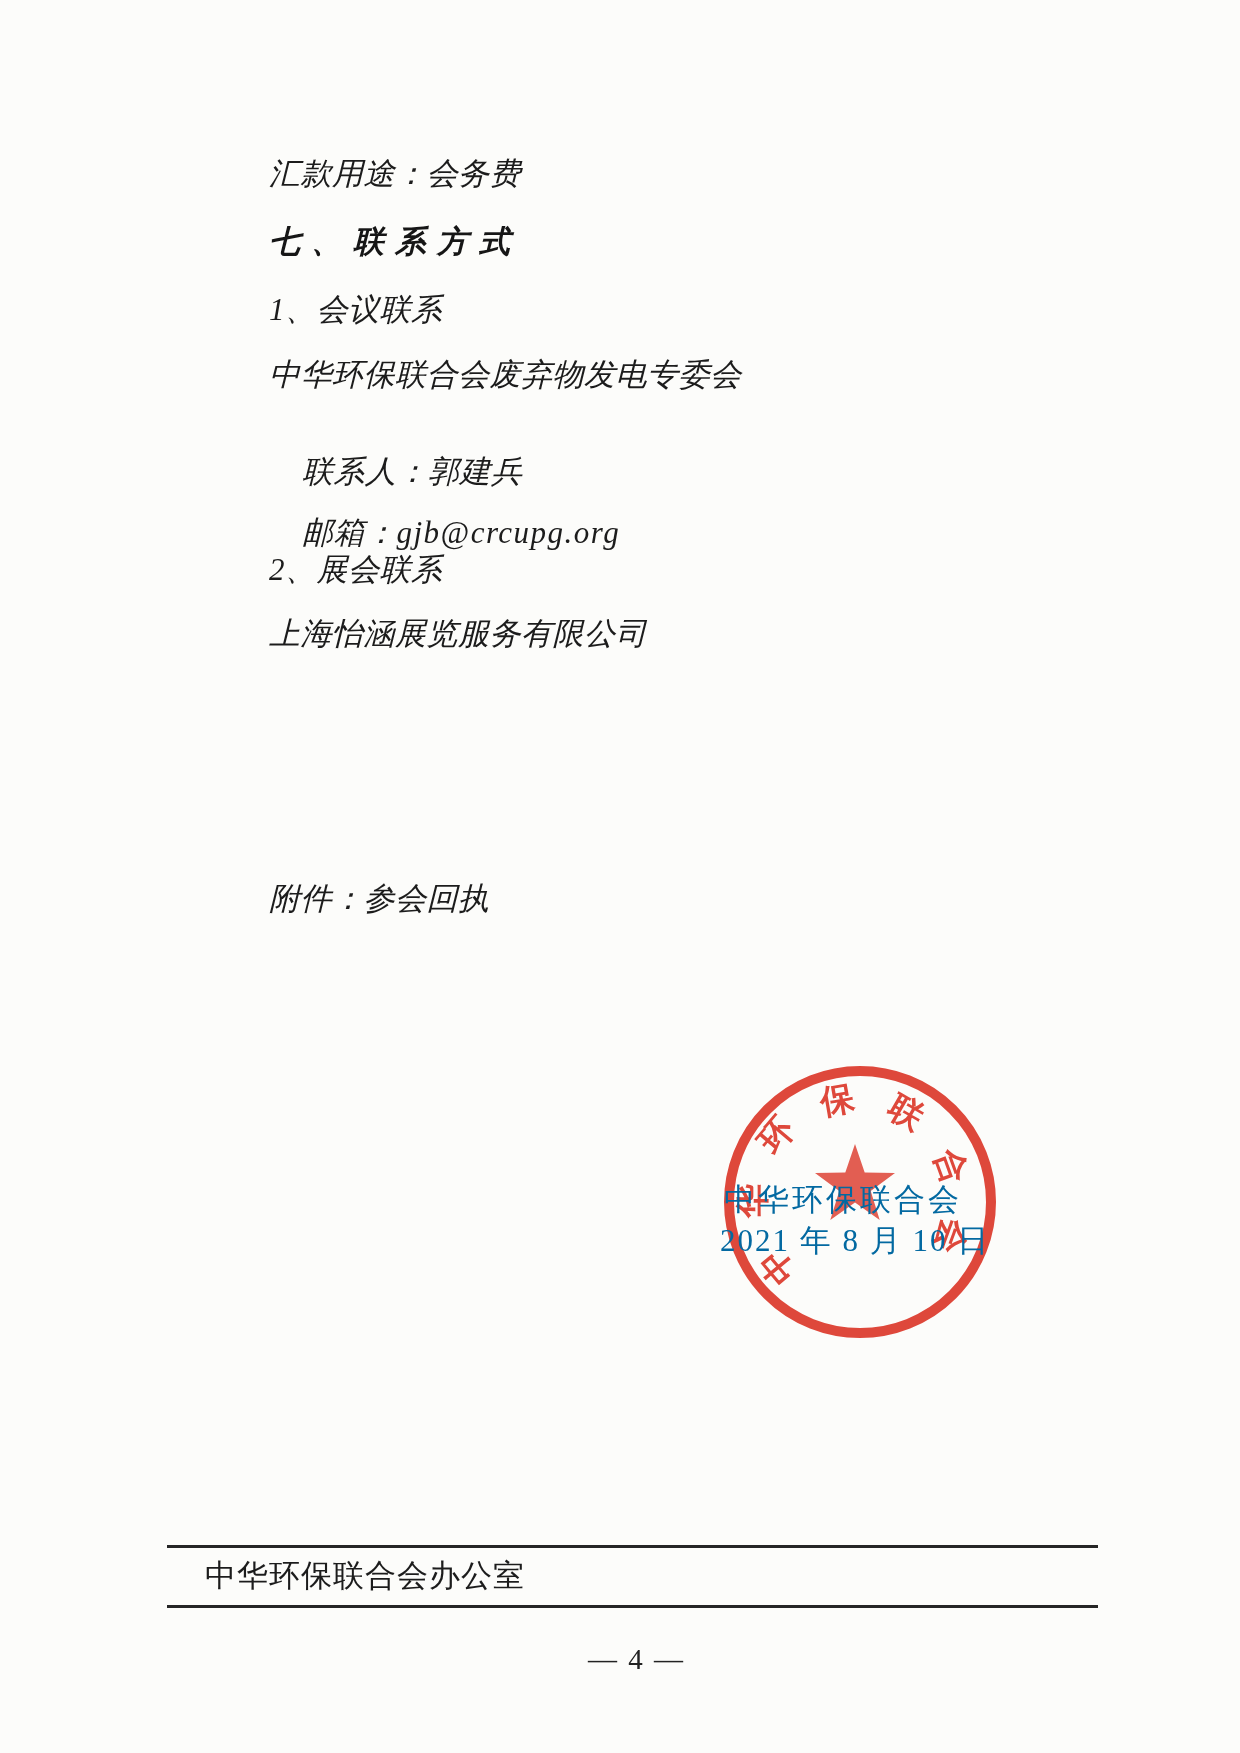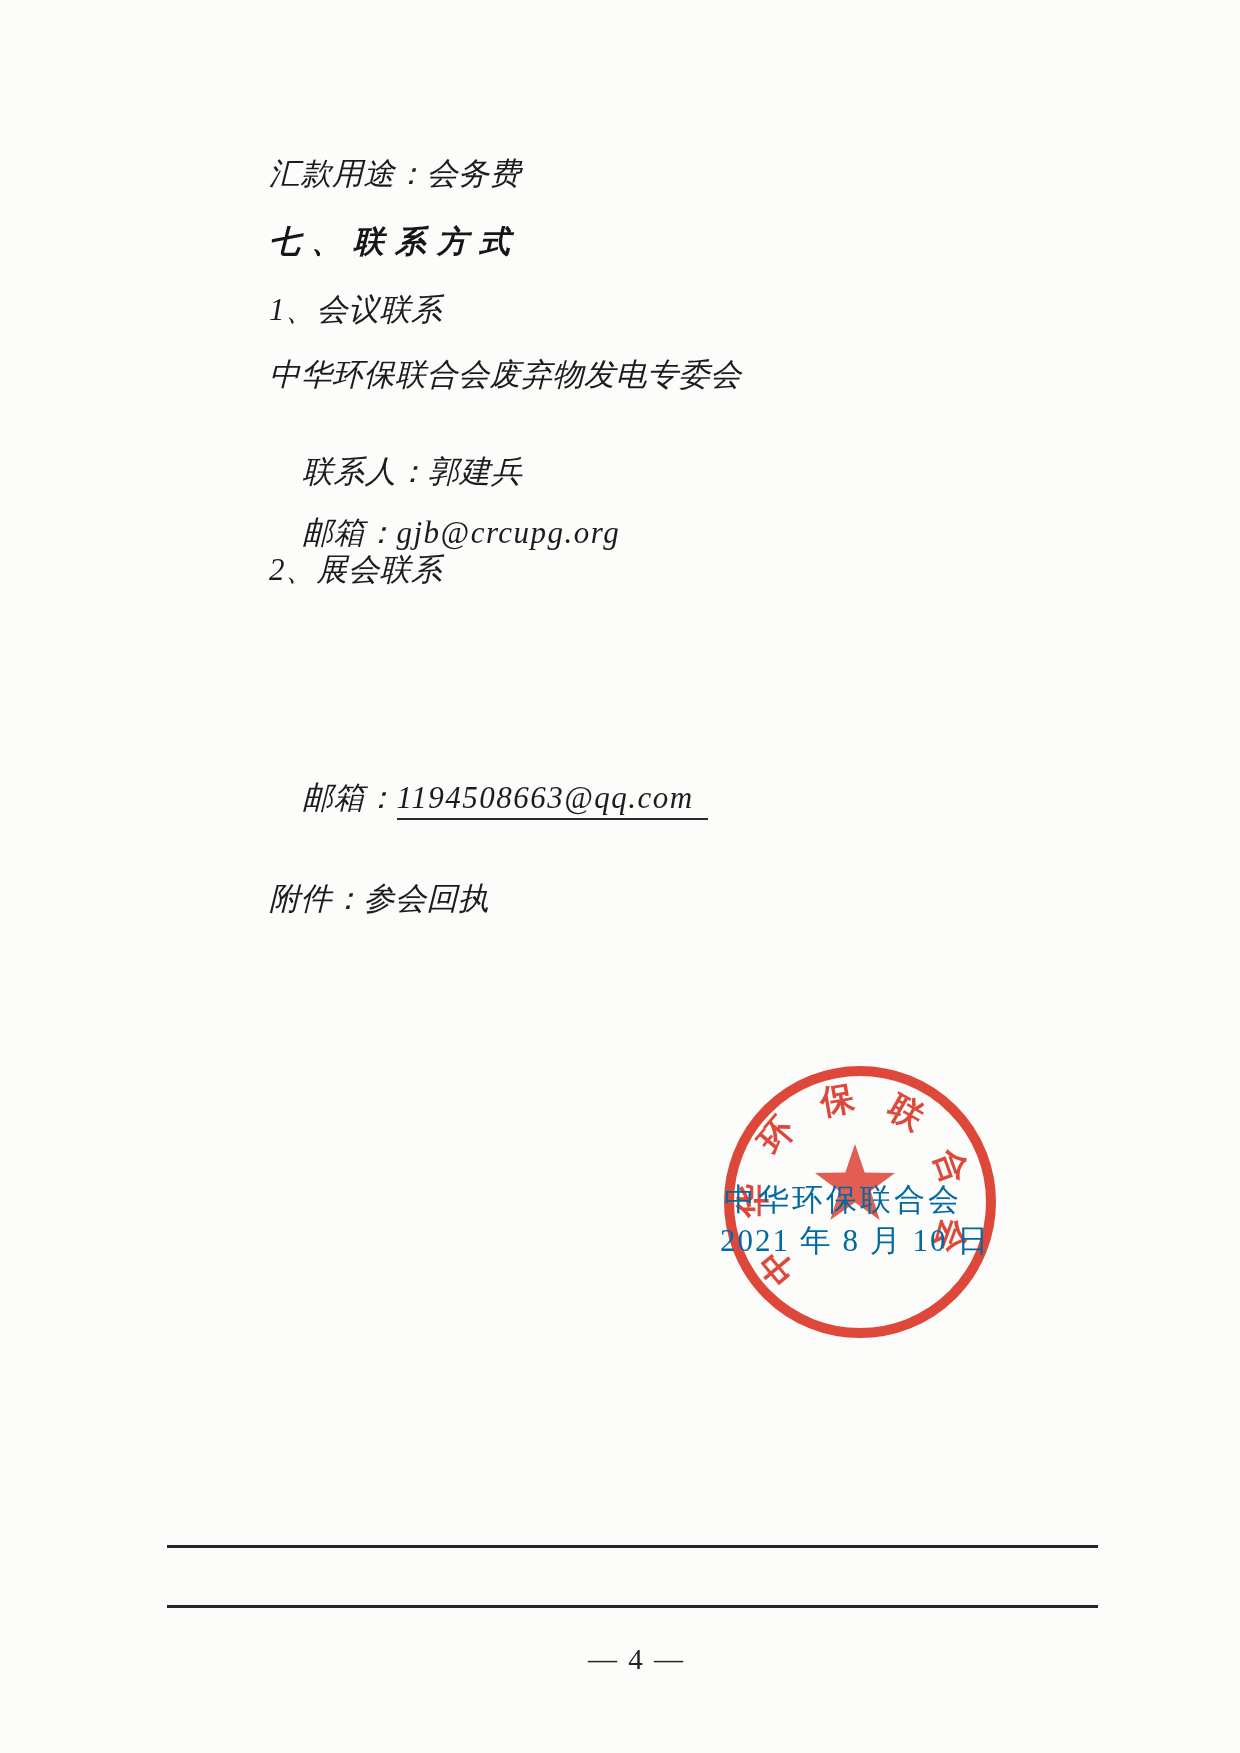--- a/index.html
+++ b/index.html
@@ -102,25 +102,23 @@
   <div class="line" style="top:425px">
     <span>联系人：郭建兵</span>
   </div>
 
   <div class="line" style="top:486px">
     <span>邮箱：</span><span class="latin">gjb@crcupg.org</span>
   </div>
 
   <div class="line" style="top:554px">2、展会联系</div>
 
+  <div class="line" style="top:618px">上海怡涵展览服务有限公司</div>
 
 
-  <div class="line" style="top:751px">
-    <span>邮箱：</span><span class="latin underlined">1194508663@qq.com</span>
-  </div>
 
   <div class="line" style="top:883px">附件：参会回执</div>
 
   <div class="seal-wrap">
     <svg width="300" height="300" viewBox="-150 -150 300 300">
       <circle cx="5" cy="1" r="131" fill="none" stroke-width="10" stroke="#dc392b"></circle>
       <polygon fill-opacity="0.88" points="0,-57 9.7,-28.4 40,-28 15.7,-9.9 24.7,19 0,1.5 -24.7,19 -15.7,-9.9 -40,-28 -9.7,-28.4" fill="#dc392b"></polygon>
       <g font-size="34" font-weight="600" text-anchor="middle" font-family="'Liberation Serif','DejaVu Serif',serif">
         <text x="0" y="-91" transform="rotate(-130)" fill="#dc392b">中</text>
         <text x="0" y="-91" transform="rotate(-90)" fill="#dc392b">华</text>
@@ -130,17 +128,18 @@
         <text x="0" y="-91" transform="rotate(70)" fill="#dc392b">合</text>
         <text x="0" y="-91" transform="rotate(110)" fill="#dc392b">会</text>
       </g>
     </svg>
   </div>
 
   <div class="sig-line" style="left:724px;top:1184px;letter-spacing:3px">中华环保联合会</div>
   <div class="sig-line" style="left:720px;top:1225px;letter-spacing:2px">2021 年 8 月 10 日</div>
 
   <div class="footer-rule" style="top:1545px"></div>
+  <div class="footer-text" style="left:205px;top:1560px">中华环保联合会办公室</div>
   <div class="footer-rule" style="top:1605px"></div>
 
   <div class="page-number">— 4 —</div>
 
 </div>
 
 </body></html>

